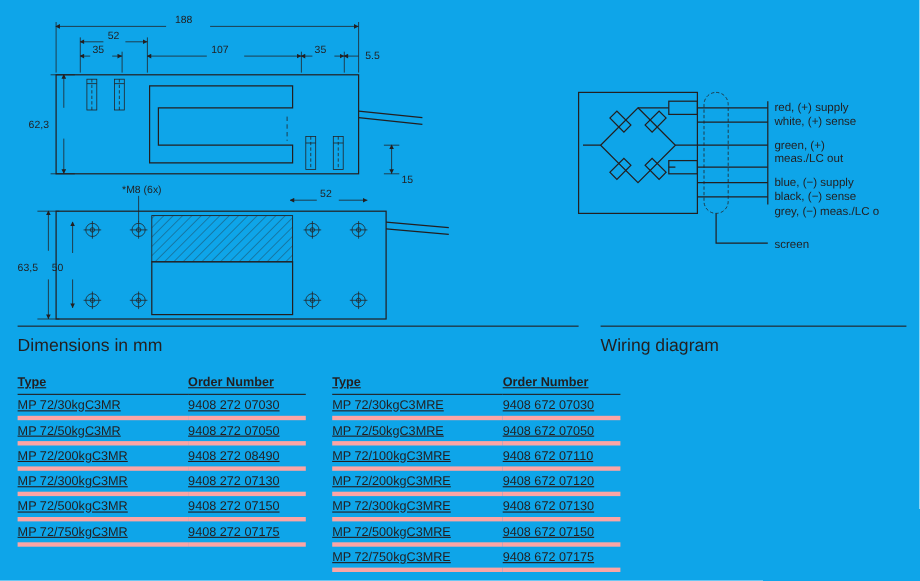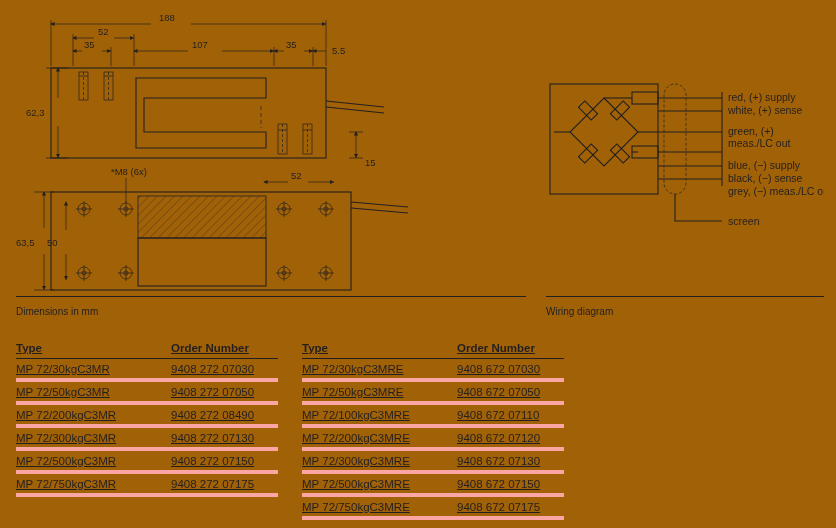--- a/index.html
+++ b/index.html
@@ -8,46 +8,46 @@
     width: 836px; height: 528px;
     background: #ffffff;
     font-family: "Liberation Sans", sans-serif;
     color: #231f20;
     overflow: hidden;
   }
   #page {
     position: relative;
     width: 836px;
     height: 528px;
-    background: #a16207;
+    background: #0ea5e9;
   }
 
   
   .drawing-col {
     position: absolute;
     left: 16px; top: 6px;
     width: 510px; height: 290px;
   }
   .wiring-col {
     position: absolute;
-    left: 546px; top: 6px;
+    left: 522px; top: 6px;
     width: 278px; height: 290px;
   }
 
   .hr {
     position: absolute;
     height: 1px;
     background: #231f20;
   }
   .hr-left  { left: 16px;  top: 296px; width: 510px; }
   .hr-right { left: 546px; top: 296px; width: 278px; }
 
   .caption {
     position: absolute;
-    font-size: 10px;
+    font-size: 16px;
     color: #231f20;
   }
   .caption-left  { left: 16px;  top: 306px; }
   .caption-right { left: 546px; top: 306px; }
 
   svg { display: block; }
 
   
   .tables {
     position: absolute;

